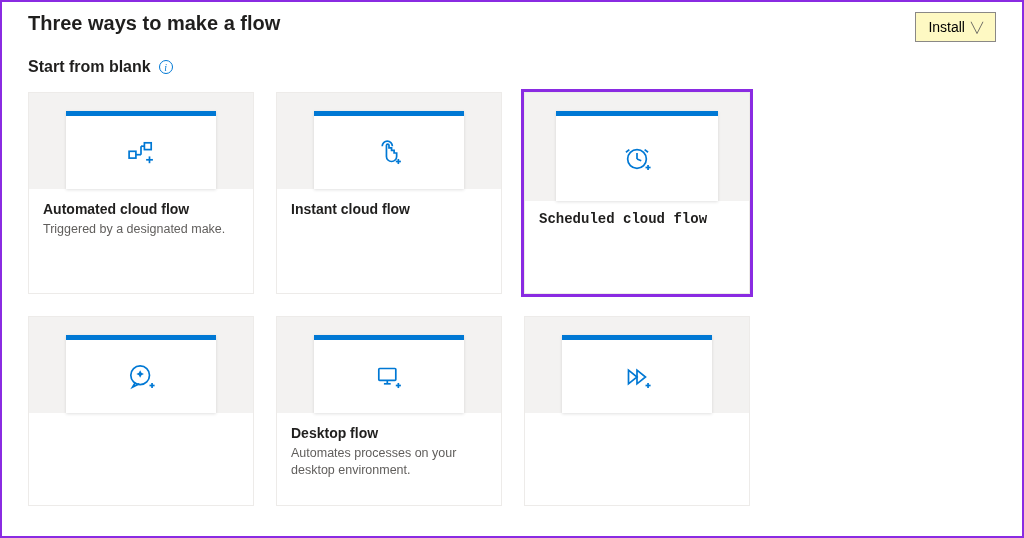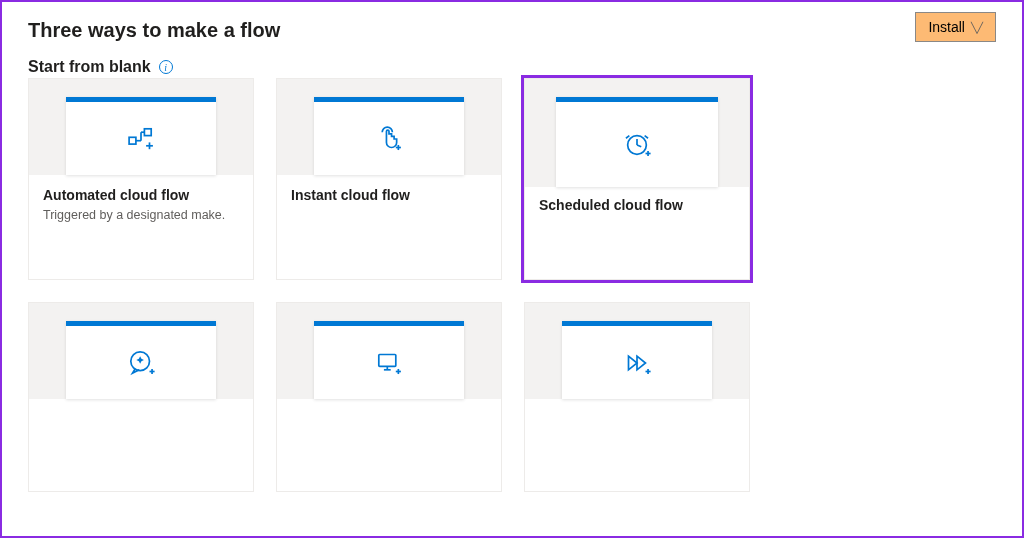--- a/index.html
+++ b/index.html
@@ -11,47 +11,47 @@
     .outer-frame {
       width: 1024px;
       height: 538px;
       border: 2px solid #8a2be2;
       position: relative;
       padding: 10px 26px 20px 26px;
     }
     .header-row {
       display: flex;
       justify-content: space-between;
-      align-items: flex-end;
+      align-items: flex-start;
       margin-bottom: 16px;
     }
     .page-title {
       font-size: 20px;
       font-weight: 600;
       color: #201f1e;
     }
     .install-btn {
       border: 1px solid #8a8886;
-      background: #fdba74;
+      background: #fef9c3;
       padding: 6px 12px;
       font-size: 14px;
       display: flex;
       align-items: center;
       gap: 6px;
       cursor: pointer;
     }
     .install-btn .chev {
       font-size: 10px;
       color: #605e5c;
     }
     .section-row {
       display: flex;
       align-items: center;
       gap: 8px;
-      margin: 8px 0 2px 0px;
+      margin: 8px 0 16px 0px;
     }
     .section-title {
       font-size: 16px;
       font-weight: 600;
       color: #201f1e;
     }
     .info-icon {
       width: 14px;
       height: 14px;
       border: 1px solid #0078d4;
@@ -72,20 +72,21 @@
     .card {
       width: 226px;
       border: 1px solid #edebe9;
       background: #fff;
       cursor: pointer;
       position: relative;
     }
     .card.highlighted {
       outline: 3px solid #8a2be2;
       outline-offset: 0px;
+      font-family: Liberation Mono, monospace;
     }
     .card-visual {
       background: #f3f2f1;
       height: 96px;
       position: relative;
       display: flex;
       align-items: flex-end;
       justify-content: center;
     }
     .card.highlighted .card-visual {
@@ -245,20 +246,24 @@
               <svg viewBox="0 0 40 40" fill="none" stroke="#0078d4" stroke-width="2">
       <rect x="8" y="10" width="20" height="14" rx="1"></rect>
       <line x1="14" y1="28" x2="22" y2="28"></line>
       <line x1="18" y1="24" x2="18" y2="28"></line>
       <line x1="28" y1="30" x2="34" y2="30"></line>
       <line x1="31" y1="27" x2="31" y2="33"></line>
     </svg>
             </div>
       </div>
     </div>
+    <div class="card-body">
+      <div class="card-title">Desktop flow</div>
+      <div class="card-desc">Automates processes on your desktop environment.</div>
+    </div>
       </div>
       <div class="card">
     <div class="card-visual">
       <div class="inner-panel">
         <div class="blue-bar"></div>
         <div class="icon-area">
               <svg viewBox="0 0 40 40" fill="none" stroke="#0078d4" stroke-width="2">
       <path d="M10 12 l10 8 l-10 8 z"></path>
       <path d="M20 12 l10 8 l-10 8 z"></path>
       <line x1="30" y1="30" x2="36" y2="30"></line>

